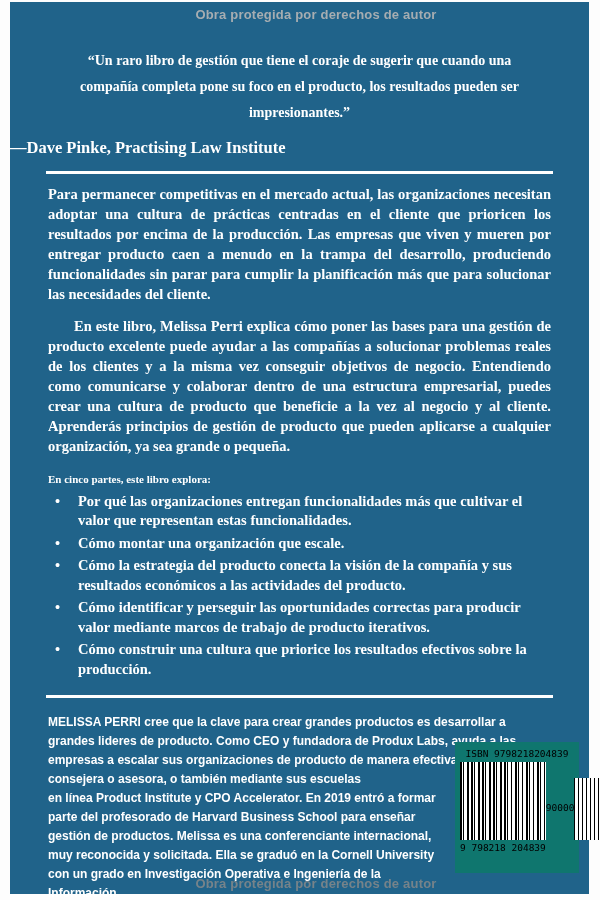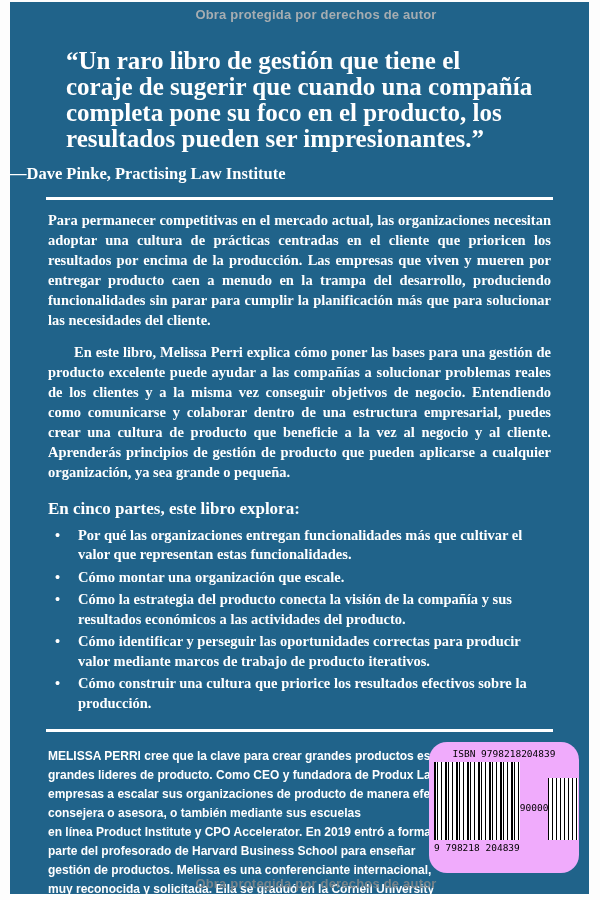--- a/index.html
+++ b/index.html
@@ -24,22 +24,23 @@
     font-size:13px;
     letter-spacing:.2px;
     z-index:5;
     margin-left:32px;
   }
   .wm-top{top:7px;color:#a6adb1;}
   .wm-bottom{bottom:9px;color:#76838a;}
 
   .quote{
     margin:46px 56px 12px;
-    font-weight:bold;
-    font-size:25px;
+    text-align:center;
+    font-weight:bold;
+    font-size:14px;
     line-height:26px;
   }
   .attribution{
     margin-top:7px;
     text-align:left;
     font-weight:bold;
     font-size:16.5px;
   }
   .divider{
     height:2.5px;
@@ -52,21 +53,21 @@
     font-size:14.5px;
     line-height:20px;
     text-align:justify;
   }
   .body-text p{margin:0;}
   .body-text p.p2{text-indent:26px;margin-top:12px;}
 
   .list-heading{
     margin:17px 38px 0;
     font-weight:bold;
-    font-size:17px;
+    font-size:11px;
   }
   .bullets{
     margin:7px 38px 0;
     padding:0;
     list-style:none;
   }
   .bullets li{
     position:relative;
     padding-left:30px;
     font-weight:bold;
@@ -86,27 +87,26 @@
     font-size:12px;
     line-height:19px;
     text-align:left;
   }
   .bio p{margin:0;}
   .bio .bio-part2{width:388px;}
 
   .isbn-box{
     position:absolute;
     right:10px;bottom:21px;
-    width:150px;height:131px;
-    background:#f0abfc;
+    width:124px;height:131px;
+    background:#0f766e;
     color:#000;
     box-sizing:border-box;
     padding:6px 5px 3px;
     font-family:"DejaVu Sans Mono", monospace;
-    border-radius:18px;
   }
   .isbn-label{
     font-size:9.5px;
     text-align:center;
     white-space:nowrap;
   }
   .bars-row{display:flex;margin-top:3px;}
   .bars-col-main{width:86px;display:flex;flex-direction:column;}
   .bars-main{
     height:78px;

